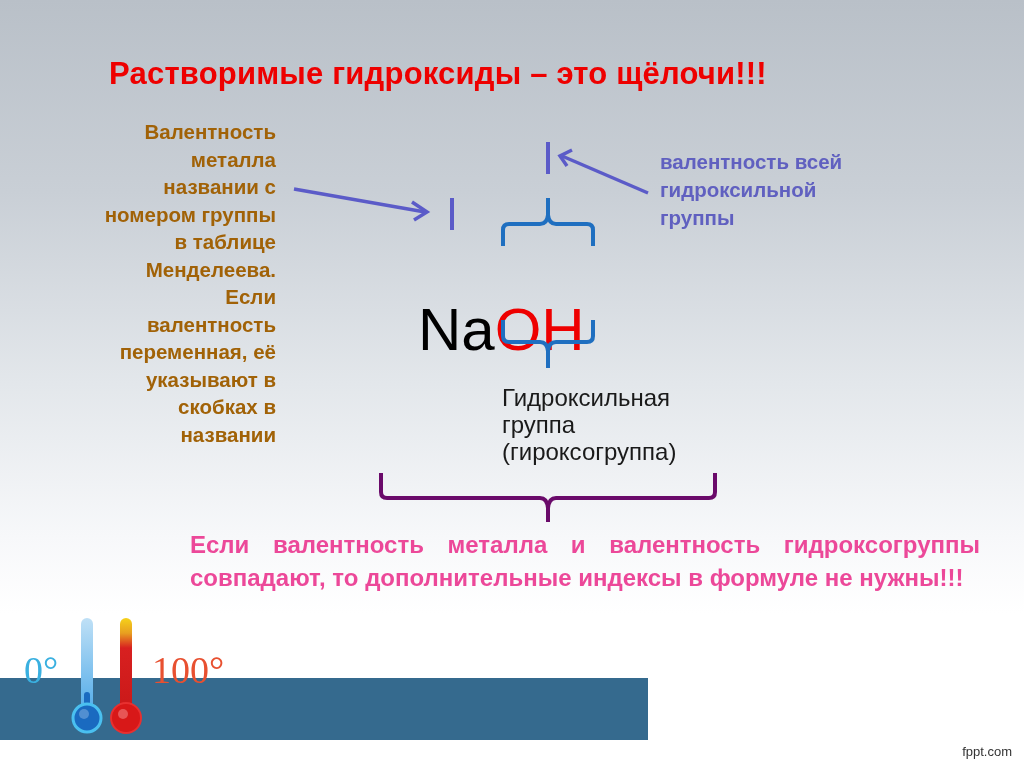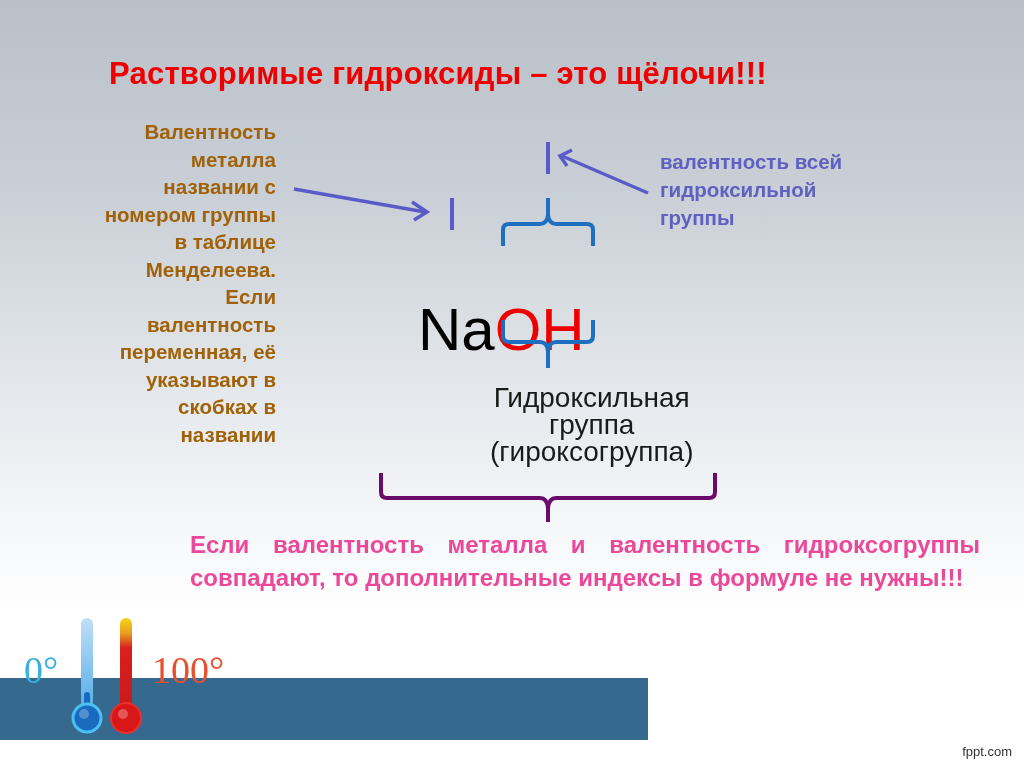--- a/index.html
+++ b/index.html
@@ -23,22 +23,22 @@
     color: #6060c0; font-weight: bold; font-size: 20.5px; line-height: 28px;
   }
   .right-note span { display: block; }
   .formula {
     position: absolute; left: 418px; top: 250px;
     font-size: 60px; line-height: 70px; font-family: "Liberation Sans", sans-serif; margin-top: 45px;
   }
   .formula .metal { color: #000000; }
   .formula .hydroxide { color: #ee0000; }
   .hg-label {
-    position: absolute; left: 490px; top: 384px;
-    font-size: 28px; line-height: 27px; color: #1a1a1a; text-align: center;
+    position: absolute; left: 502px; top: 384px;
+    font-size: 24px; line-height: 27px; color: #1a1a1a;
   }
   .hg-label span { display: block; }
   .rule-text {
     position: absolute; left: 190px; top: 528px; width: 790px;
     color: #ec4899; font-weight: bold; font-size: 24px; line-height: 33px;
     text-align: justify; text-align-last: left;
     font-family: "Liberation Sans", sans-serif;
   }
   .bottom-band {
     position: absolute; left: 0; top: 678px; width: 648px; height: 62px;

